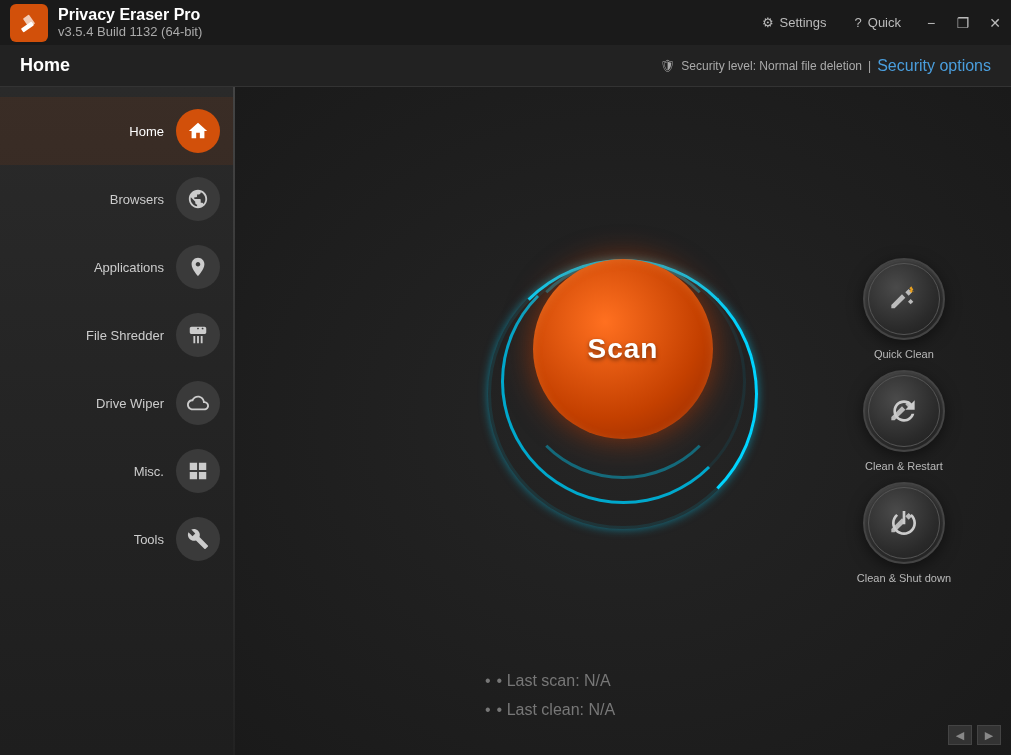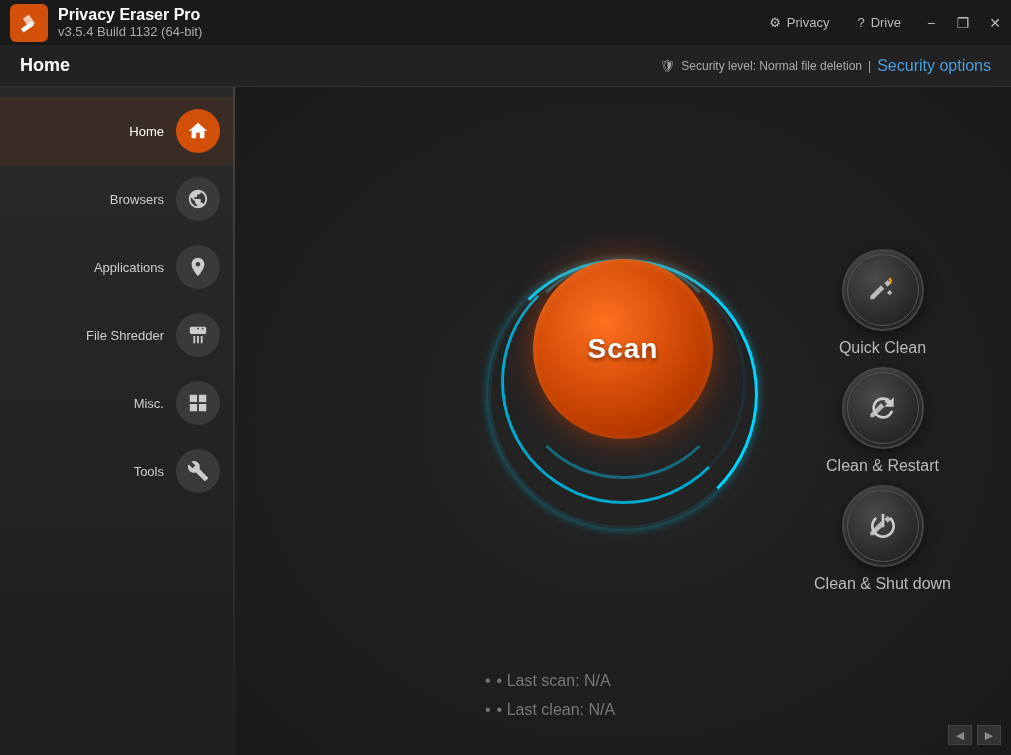--- a/index.html
+++ b/index.html
@@ -299,21 +299,21 @@
       content: '';
       position: absolute;
       inset: 3px;
       border-radius: 50%;
       border: 1px solid #555;
     }
     .action-btn svg { width: 32px; height: 32px; fill: #ccc; }
 
     .action-label {
       color: #bbb;
-      font-size: 16px;
+      font-size: 11px;
       text-align: center;
     }
 
     
     #status-bar {
       position: absolute;
       bottom: 30px;
       left: 250px;
       color: #777;
       font-size: 16px;
@@ -356,25 +356,25 @@
       <rect x="8" y="4" width="8" height="12" rx="1" transform="rotate(-35 12 10)" fill="rgba(255,255,255,0.7)"></rect>
     </svg>
   </div>
   <div id="app-title-block">
     <span id="app-name">Privacy Eraser Pro</span>
     <span id="app-version">v3.5.4 Build 1132 (64-bit)</span>
   </div>
   <div id="titlebar-right">
     <button class="titlebar-action">
       <span>⚙</span>
-      <span>Privacy</span>
+      <span>Settings</span>
     </button>
     <button class="titlebar-action">
       <span>?</span>
-      <span>Drive</span>
+      <span>Quick</span>
     </button>
     <div class="win-btn">−</div>
     <div class="win-btn">❐</div>
     <div class="win-btn" id="close-btn">✕</div>
   </div>
 </div>
 
 <div id="headerbar">
   <span id="page-title-label">Home</span>
   <div id="security-info">
@@ -419,20 +419,28 @@
 
     <div class="sidebar-item">
       <span class="sidebar-label">File Shredder</span>
       <div class="sidebar-icon-wrap">
         <svg viewBox="0 0 24 24">
             <path d="M19 3H5c-1.1 0-2 .9-2 2v4c0 1.1.9 2 2 2h14c1.1 0 2-.9 2-2V5c0-1.1-.9-2-2-2zm-7 3c-.55 0-1-.45-1-1s.45-1 1-1 1 .45 1 1-.45 1-1 1zm5 0c-.55 0-1-.45-1-1s.45-1 1-1 1 .45 1 1-.45 1-1 1zM7 13h2v8H7zm4 0h2v8h-2zm4 0h2v8h-2z"></path>
           </svg>
       </div>
     </div>
 
+    <div class="sidebar-item">
+      <span class="sidebar-label">Drive Wiper</span>
+      <div class="sidebar-icon-wrap">
+        <svg viewBox="0 0 24 24">
+            <path d="M19.35 10.04C18.67 6.59 15.64 4 12 4 9.11 4 6.6 5.64 5.35 8.04 2.34 8.36 0 10.91 0 14c0 3.31 2.69 6 6 6h13c2.76 0 5-2.24 5-5 0-2.64-2.05-4.78-4.65-4.96zM19 18H6c-2.21 0-4-1.79-4-4s1.79-4 4-4h.71C7.37 7.69 9.48 6 12 6c3.04 0 5.5 2.46 5.5 5.5v.5H19c1.66 0 3 1.34 3 3s-1.34 3-3 3z"></path>
+          </svg>
+      </div>
+    </div>
 
     <div class="sidebar-item">
       <span class="sidebar-label">Misc.</span>
       <div class="sidebar-icon-wrap">
         <svg viewBox="0 0 24 24">
             <path d="M3 3h8v8H3zm10 0h8v8h-8zM3 13h8v8H3zm10 0h8v8h-8z"></path>
           </svg>
       </div>
     </div>
 

